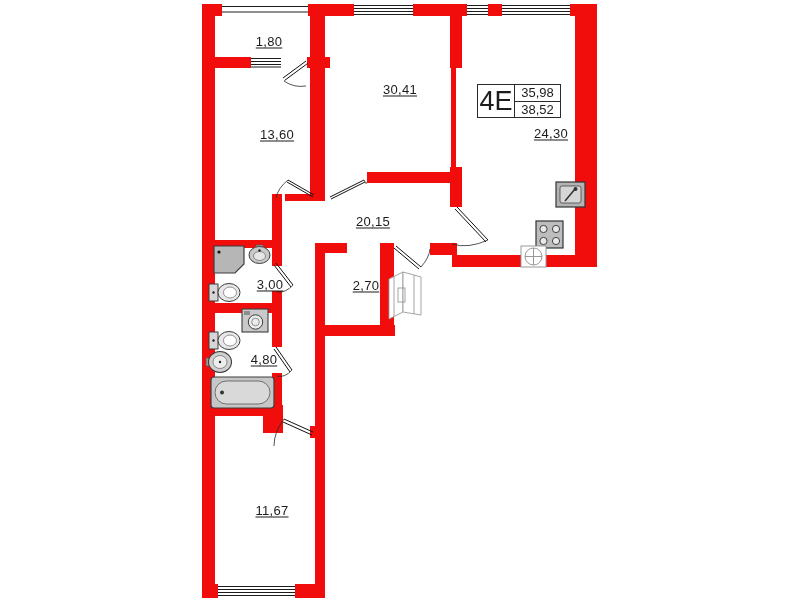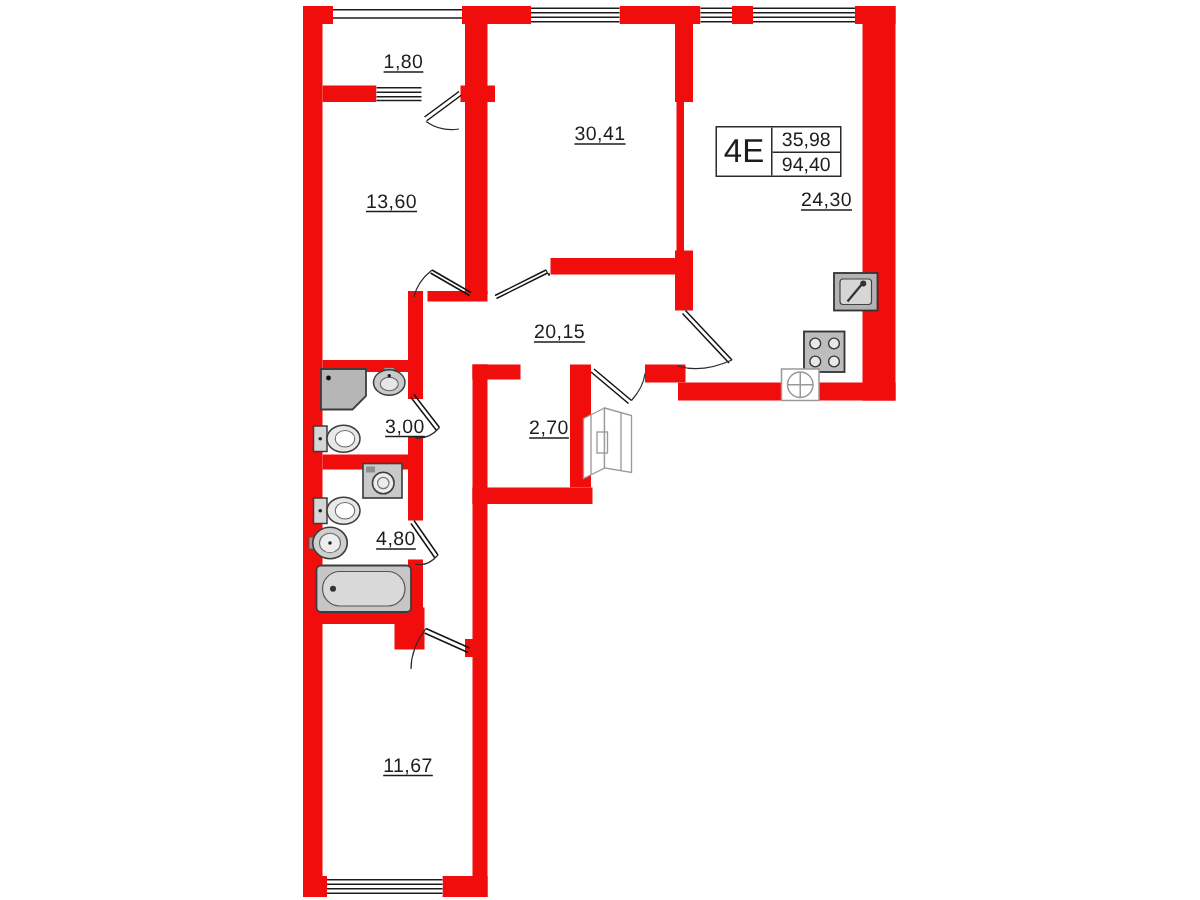--- a/index.html
+++ b/index.html
@@ -8,21 +8,21 @@
          font-family:"Liberation Sans", sans-serif;}
   #plan-svg{position:absolute;left:0;top:0;}
   .room-label{
      position:absolute;transform:translate(-50%,-50%);
      font-size:13px;color:#1c1c1c;letter-spacing:.3px;
      text-decoration:underline;text-underline-offset:2px;white-space:nowrap;margin-left:11px;}
   #unit-box{
      position:absolute;left:477px;top:84px;width:84px;height:34px;
      border:1.5px solid #2b2b2b;background:#fff;display:flex;box-sizing:border-box;}
   #unit-type{width:36px;display:flex;align-items:center;justify-content:center;
-     font-size:22px;color:#1c1c1c;border-right:1.5px solid #2b2b2b;}
+     font-size:27px;color:#1c1c1c;border-right:1.5px solid #2b2b2b;}
   #unit-areas{flex:1;display:flex;flex-direction:column;}
   #unit-areas div{flex:1;display:flex;align-items:center;justify-content:center;
      font-size:13px;color:#1c1c1c;}
   #unit-living{border-bottom:1.5px solid #2b2b2b;}
   .wall{fill:var(--wall);}
   .winline{stroke:#1c1c1c;stroke-width:1;}
   .leaf{stroke:#141414;stroke-width:1;}
   .arc{stroke:#2a2a2a;stroke-width:.8;fill:none;}
 </style>
 </head>
@@ -215,30 +215,30 @@
     <g stroke="#999" fill="#ffffff">
       <rect x="521" y="246" width="25" height="21" stroke-width="1"></rect>
       <circle cx="533.5" cy="256.5" r="8.5" fill="none" stroke-width="1"></circle>
       <line x1="525" y1="256.5" x2="542" y2="256.5" stroke-width="1"></line>
       <line x1="533.5" y1="248" x2="533.5" y2="265" stroke-width="1"></line>
     </g>
   </g>
 </svg>
 
 <div class="room-label" style="left:258px;top:41px">1,80</div>
-<div class="room-label" style="left:250px;top:134px">13,60</div>
+<div class="room-label" style="left:266px;top:134px">13,60</div>
 <div class="room-label" style="left:389px;top:89px">30,41</div>
 <div class="room-label" style="left:540px;top:133px">24,30</div>
 <div class="room-label" style="left:362px;top:221px">20,15</div>
 <div class="room-label" style="left:259px;top:284px">3,00</div>
 <div class="room-label" style="left:355px;top:285px">2,70</div>
 <div class="room-label" style="left:253px;top:359px">4,80</div>
 <div class="room-label" style="left:261px;top:510px">11,67</div>
 
 <div id="unit-box">
   <div id="unit-type">4Е</div>
   <div id="unit-areas">
     <div id="unit-living">35,98</div>
-    <div id="unit-total">94,40</div>
+    <div id="unit-total">38,52</div>
   </div>
 </div>
 
 </div>
 
 </body></html>

